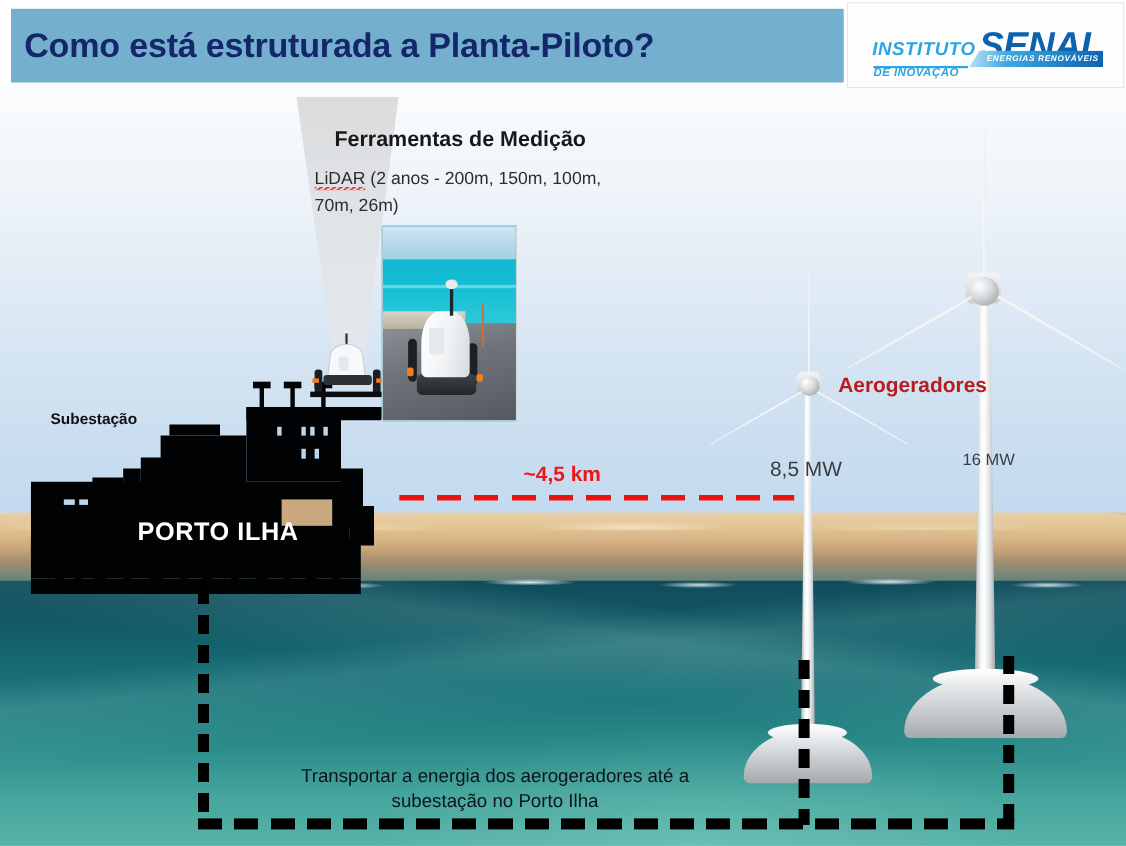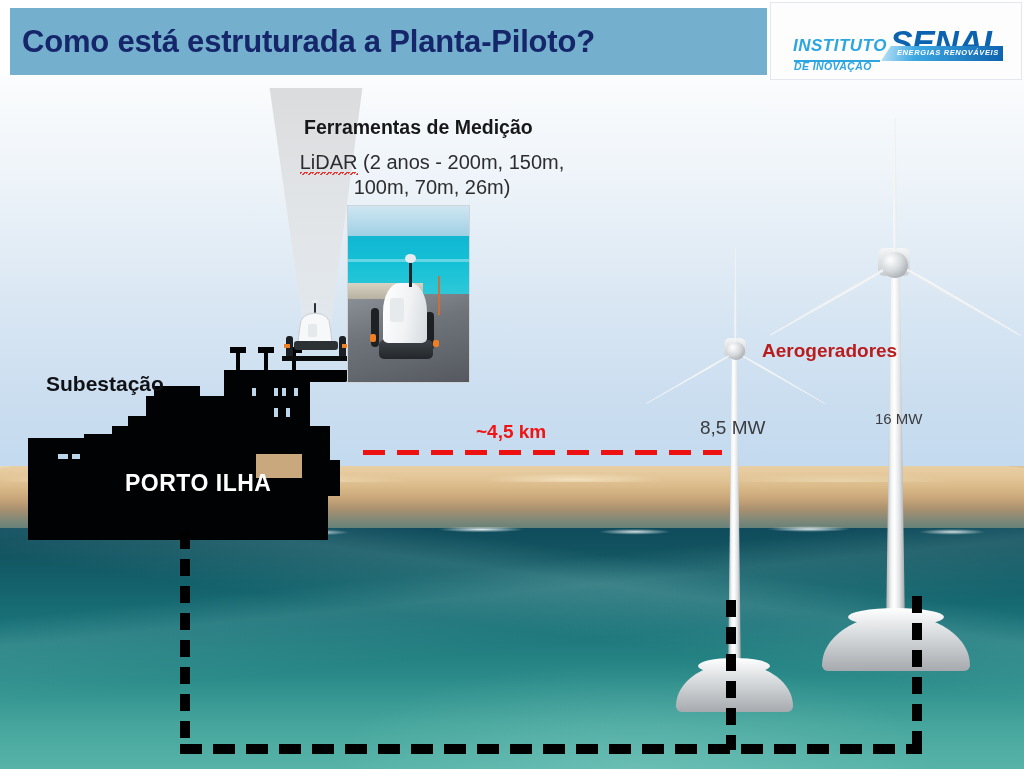--- a/index.html
+++ b/index.html
@@ -132,30 +132,30 @@
     font-size:19px;font-weight:bold;color:#f01414;white-space:nowrap;
   }
 
   
   #tools-title{
     position:absolute;left:304px;top:116px;z-index:32;
     font-size:19.5px;font-weight:bold;color:#17181a;white-space:nowrap;
   }
   #tools-desc{
     position:absolute;left:286px;top:150px;width:292px;z-index:32;
-    font-size:20px;color:#2b2d30;text-align:center;line-height:25px;
+    font-size:16px;color:#2b2d30;line-height:25px;
   }
   .spell{
     background-image:repeating-linear-gradient(135deg,#e53935 0 1.6px,rgba(0,0,0,0) 1.6px 3.2px);
     background-position:0 100%;background-size:6px 3px;background-repeat:repeat-x;
     padding-bottom:2px;
   }
   #substation-label{
     position:absolute;left:46px;top:372px;z-index:33;
-    font-size:21px;font-weight:bold;color:#101114;white-space:nowrap;
+    font-size:14px;font-weight:bold;color:#101114;white-space:nowrap;
   }
   #port-label{
     position:absolute;left:125px;top:470px;z-index:33;
     font-size:23px;font-weight:bold;color:#ffffff;letter-spacing:.5px;white-space:nowrap;
   }
   #turbines-label{
     position:absolute;left:762px;top:340px;z-index:33;
     font-size:19px;font-weight:bold;color:#b91c1c;white-space:nowrap;
   }
   #turbine-a-label{
@@ -430,14 +430,18 @@
     <div class="foundation" style="left:32px;top:505px;width:148px;height:56px;"></div>
     <div class="found-top" style="left:58px;top:498px;width:96px;height:18px;"></div>
   </div>
   <div id="turbine-b-label">16 MW</div>
 
   <div class="cable-v" style="left:180px;top:532px;height:220px;"></div>
   <div class="cable-h" style="left:180px;top:744px;width:742px;"></div>
   <div class="cable-v" style="left:726px;top:600px;height:150px;"></div>
   <div class="cable-v" style="left:912px;top:596px;height:154px;"></div>
 
+  <div id="cables-desc">
+    <span>Transportar a energia dos aerogeradores até a</span><br>
+    <span>subestação no Porto Ilha</span>
+  </div>
 
 </div>
 
 </body></html>

